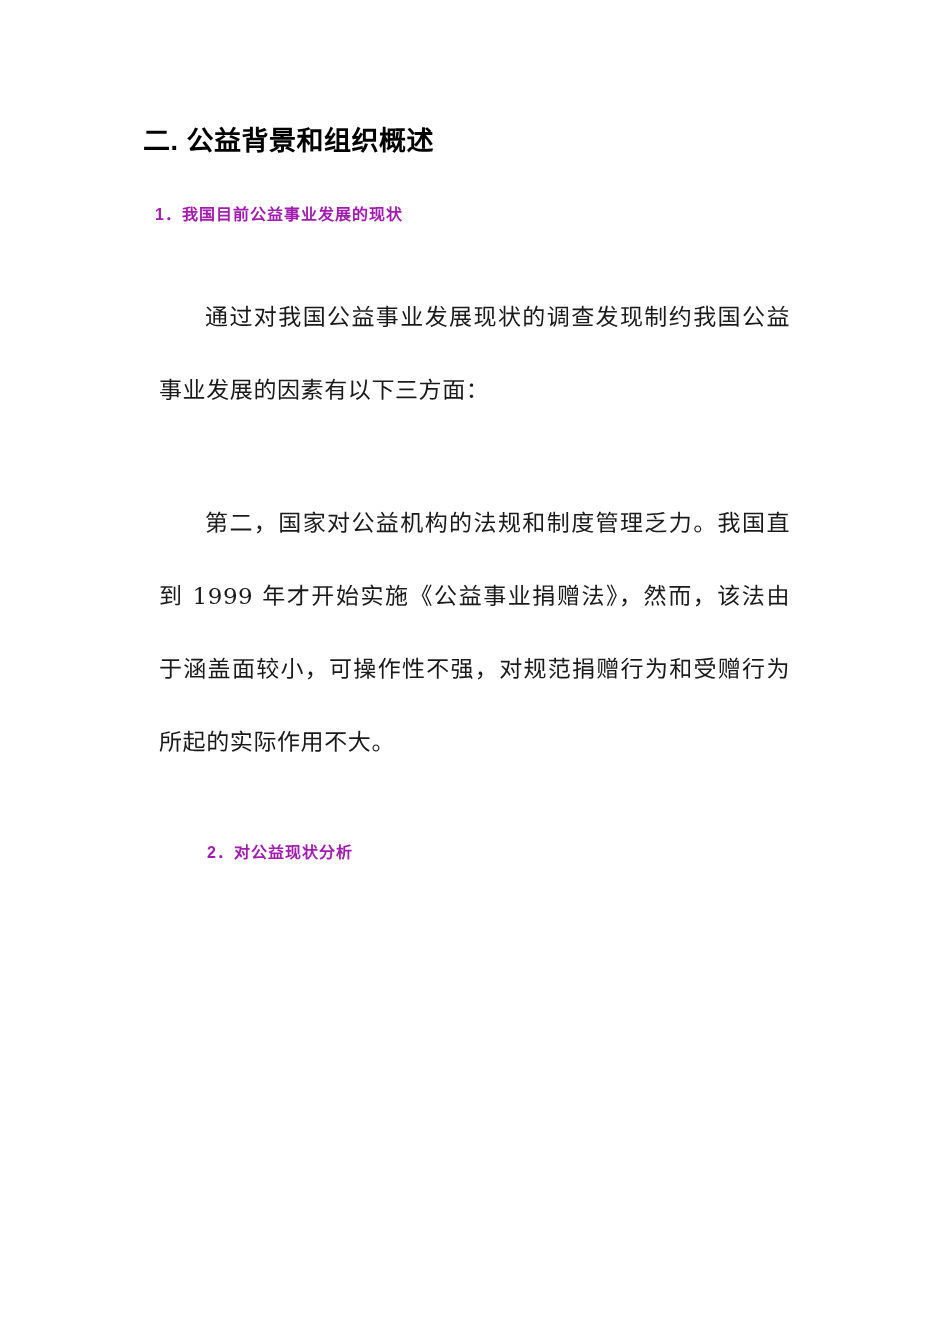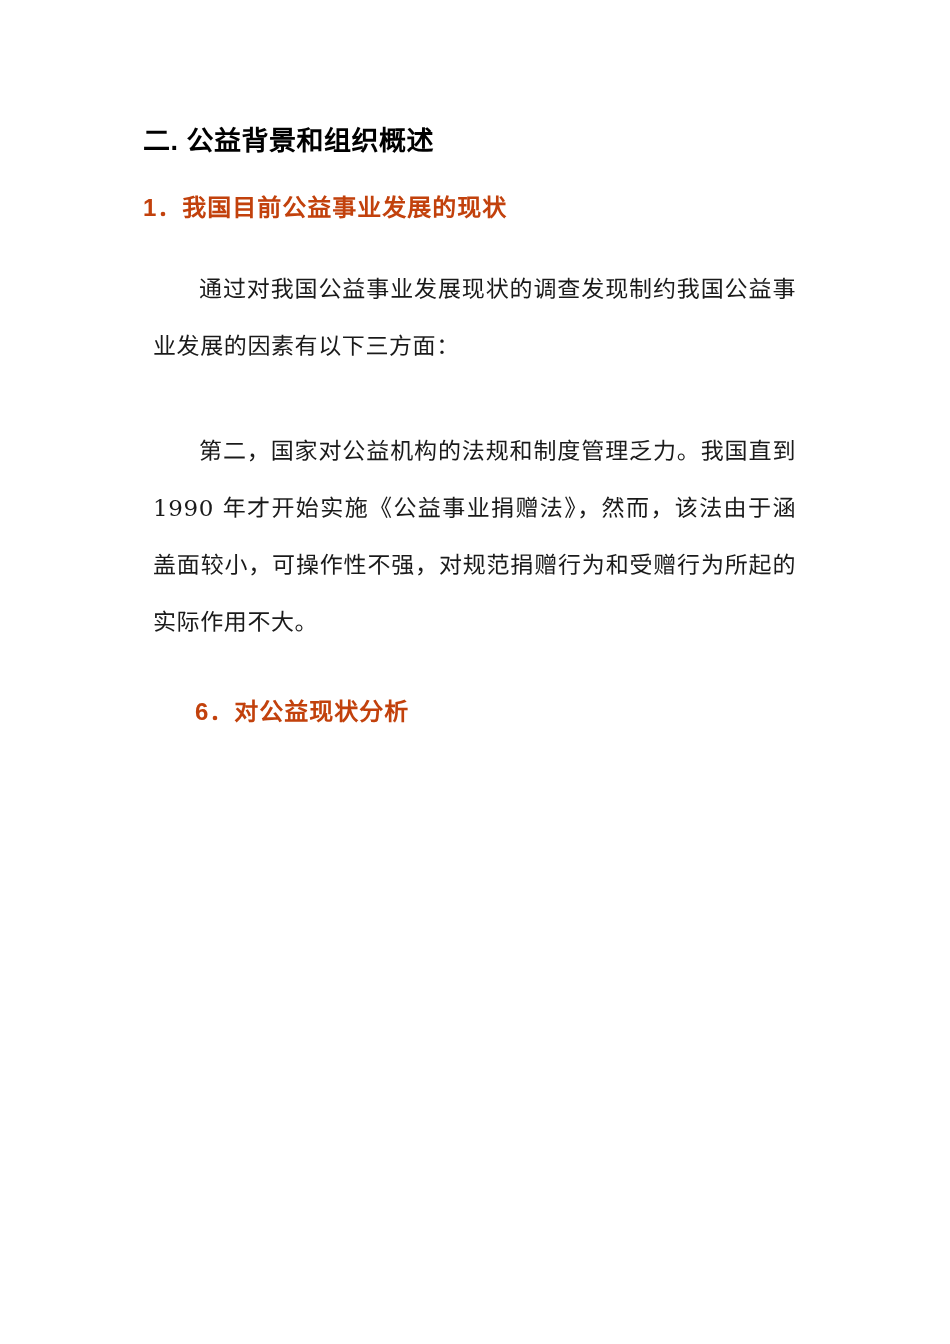--- a/index.html
+++ b/index.html
@@ -34,45 +34,45 @@
     color: #000000;
     letter-spacing: 0.5px;
     line-height: 1.25;
     margin: 0;
     padding: 0;
     white-space: pre;
   }
 
   .h-sub {
     font-family: "Liberation Sans", "DejaVu Sans", sans-serif;
-    font-size: 24px;
+    font-size: 16px;
     font-weight: 600;
-    color: #c2410c;
+    color: #a21caf;
     letter-spacing: 1px;
     line-height: 1.25;
-    margin: 0;
+    margin: 12px;
     padding: 0;
     white-space: pre;
   }
 
   .h-sub-indent {
     padding-left: 52px;
   }
 
   
   .para {
     font-family: "DejaVu Serif", "Liberation Serif", serif;
     font-size: 23px;
     font-weight: 400;
     color: #1a1a1a;
-    line-height: 57px;
+    line-height: 73px;
     text-align: justify;
     text-justify: inter-character;
     text-indent: 2em;
-    margin: 10px;
+    margin: 16px;
     padding: 0;
     letter-spacing: 0.6px;
     word-break: break-all;
   }
 
   
   .sp-h1  { height: 125px; }   
   .sp-h2  { height: 34px;  }   
   .sp-p1  { height: 28px;  }   
   .sp-pp  { height: 14px;  }   
@@ -94,23 +94,23 @@
 
     <div class="sp-p1"></div>
 
     <p class="para">通过对我国公益事业发展现状的调查发现制约我国公益事业发展的因素有以下三方面：</p>
 
     <div class="sp-pp"></div>
 
 
     <div class="sp-pp"></div>
 
-    <p class="para">第二，国家对公益机构的法规和制度管理乏力。我国直到 1990 年才开始实施《公益事业捐赠法》，然而，该法由于涵盖面较小，可操作性不强，对规范捐赠行为和受赠行为所起的实际作用不大。</p>
+    <p class="para">第二，国家对公益机构的法规和制度管理乏力。我国直到 1999 年才开始实施《公益事业捐赠法》，然而，该法由于涵盖面较小，可操作性不强，对规范捐赠行为和受赠行为所起的实际作用不大。</p>
 
     <div class="sp-pp"></div>
 
 
     <div class="sp-h3"></div>
 
-    <h2 class="h-sub h-sub-indent">6．对公益现状分析</h2>
+    <h2 class="h-sub h-sub-indent">2．对公益现状分析</h2>
 
   </div>
 </div>
 
 </body></html>

